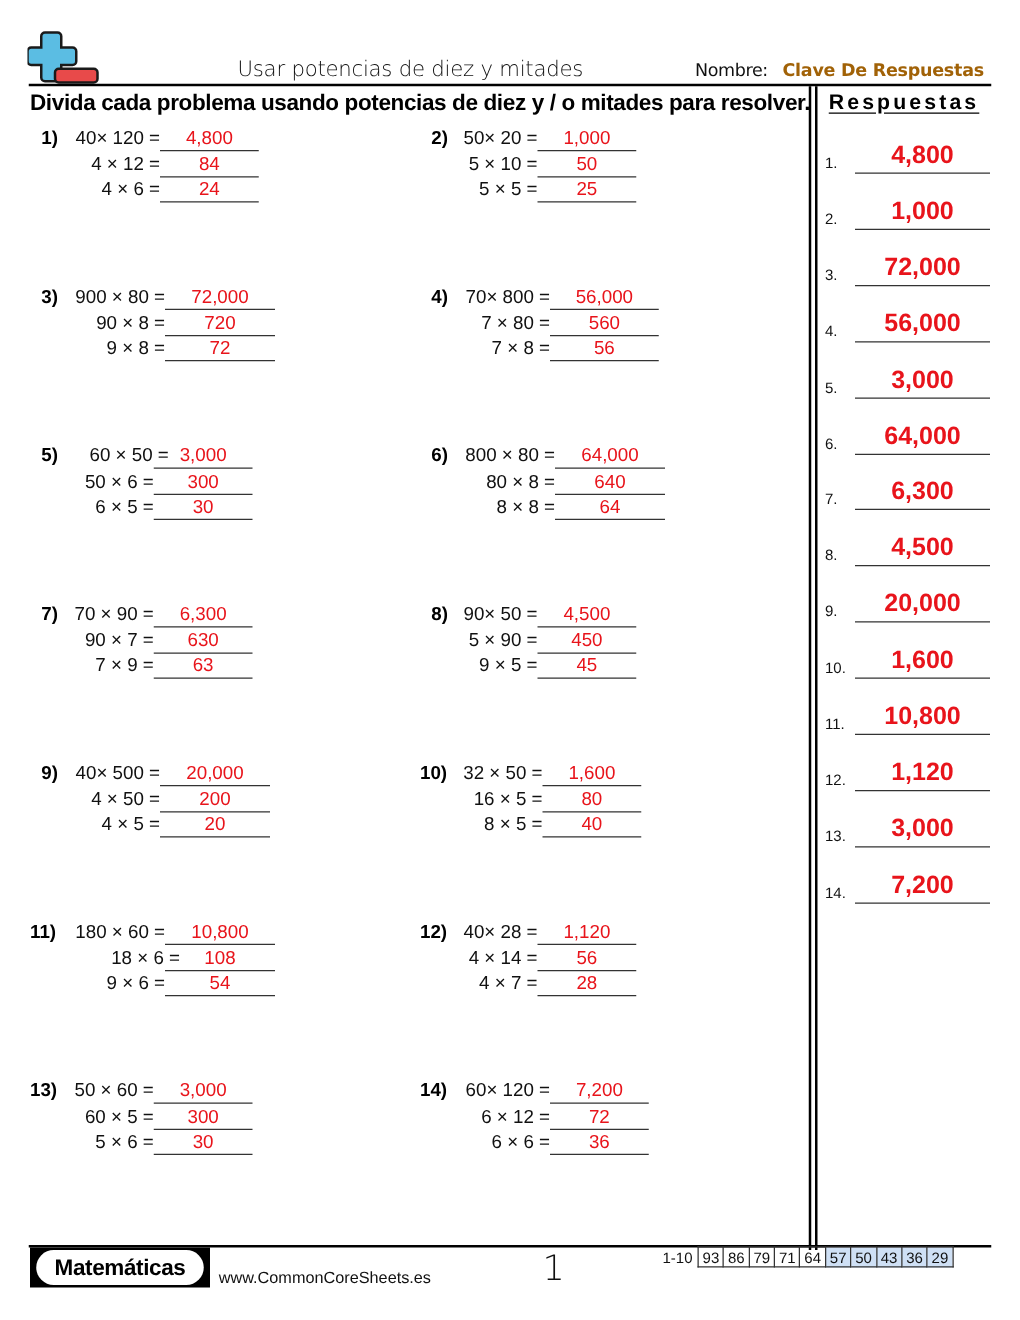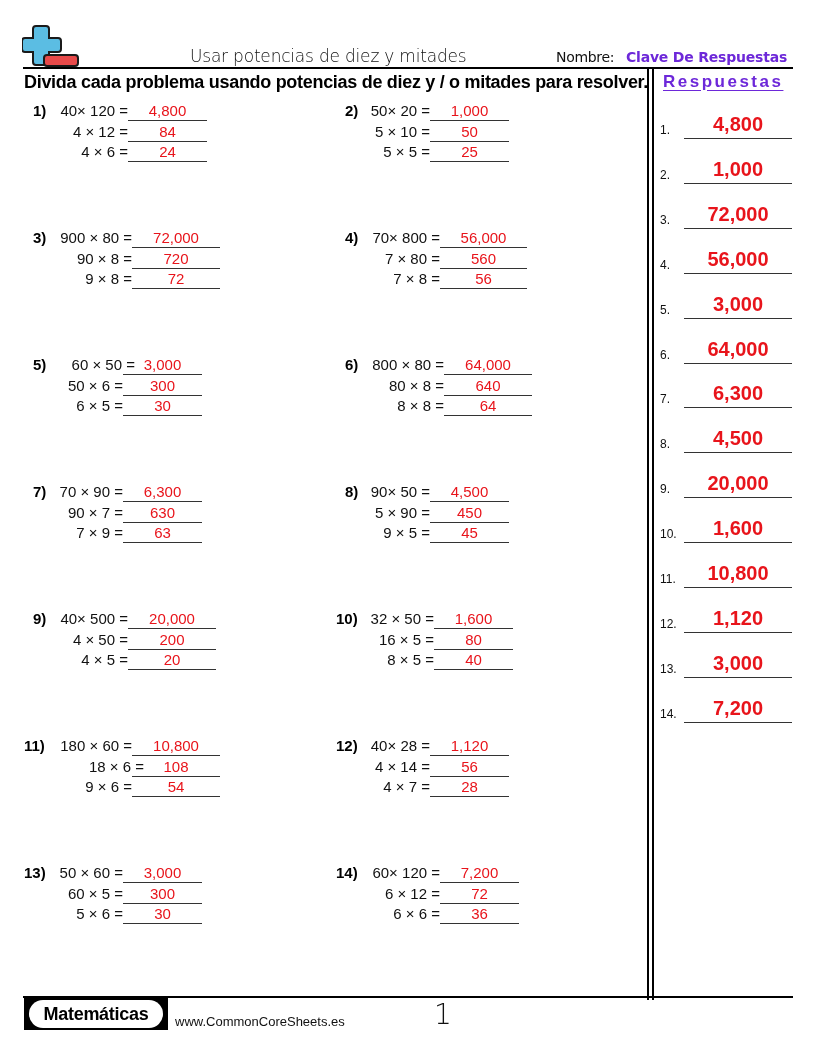--- a/index.html
+++ b/index.html
@@ -3,31 +3,31 @@
 <meta charset="utf-8">
 <style>
   * { box-sizing: border-box; margin: 0; padding: 0; }
   html, body { width: 816px; height: 1056px; background: #fff; overflow: hidden; }
   body { position: relative; font-family: "Liberation Sans", sans-serif; color: #000; }
 
   .logo { position: absolute; left: 22px; top: 24px; width: 58px; height: 44px; }
 
   .title { position: absolute; left: 190px; top: 46px; font-size: 17px; color: #111; font-family: "DejaVu Sans", sans-serif; font-weight: 300; letter-spacing: -0.2px; }
   .name-label { position: absolute; left: 556px; top: 49px; font-size: 14px; color: #111; font-family: "DejaVu Sans", sans-serif; letter-spacing: -0.3px; }
-  .name-value { position: absolute; left: 626px; top: 49px; font-size: 14px; font-weight: bold; color: #6d28d9; font-family: "DejaVu Sans", sans-serif; letter-spacing: -0.2px; }
+  .name-value { position: absolute; left: 626px; top: 49px; font-size: 14px; font-weight: bold; color: #a16207; font-family: "DejaVu Sans", sans-serif; letter-spacing: -0.2px; }
 
   .top-rule { position: absolute; left: 23px; top: 67px; width: 770px; height: 2px; background: #000; }
 
   .instructions { position: absolute; left: 24px; top: 72px; font-size: 18px; font-weight: bold; letter-spacing: -0.3px; }
 
   .vline { position: absolute; width: 2px; background: #000; }
   .vline.a { left: 647px; top: 69px; height: 931px; }
   .vline.b { left: 652px; top: 69px; height: 931px; }
 
-  .ans-heading { position: absolute; left: 663px; top: 72px; font-size: 17px; font-weight: bold; letter-spacing: 2.5px; text-decoration: underline; text-underline-offset: 3px; color: #6d28d9; }
+  .ans-heading { position: absolute; left: 663px; top: 72px; font-size: 17px; font-weight: bold; letter-spacing: 2.5px; text-decoration: underline; text-underline-offset: 3px; color: #000000; }
 
   .ans-row { position: absolute; left: 660px; width: 132px; height: 30px; }
   .ans-row .num { position: absolute; left: 0; bottom: 2px; font-size: 12px; color: #111; }
   .ans-row .line { position: absolute; left: 24px; right: 0; bottom: 0; height: 1.5px; background: #333; }
   .ans-row .val { position: absolute; left: 24px; right: 0; bottom: 3px; text-align: center; font-size: 20px; font-weight: bold; color: #e8141b; }
 
   .problem { position: absolute; }
   .prow { position: relative; height: 20.5px; }
   .plabel { position: absolute; font-size: 15px; font-weight: bold; top: 1px; }
   .eq { position: absolute; font-size: 15px; top: 1px; text-align: right; white-space: nowrap; color: #111; }
@@ -364,14 +364,27 @@
 
 <div class="bottom-rule"></div>
 <div class="brand">
   <div class="brand-pill">Matemáticas</div>
 </div>
 <div class="site">www.CommonCoreSheets.es</div>
 <div class="page-num">1</div>
 
 <table class="score-table">
   <tbody>
+      <tr>
+    <td class="lbl">1-10</td>
+    <td>93</td>
+    <td>86</td>
+    <td>79</td>
+    <td>71</td>
+    <td>64</td>
+    <td class="hl">57</td>
+    <td class="hl">50</td>
+    <td class="hl">43</td>
+    <td class="hl">36</td>
+    <td class="hl">29</td>
+  </tr>
 </tbody>
   </table>
 
 </body></html>

